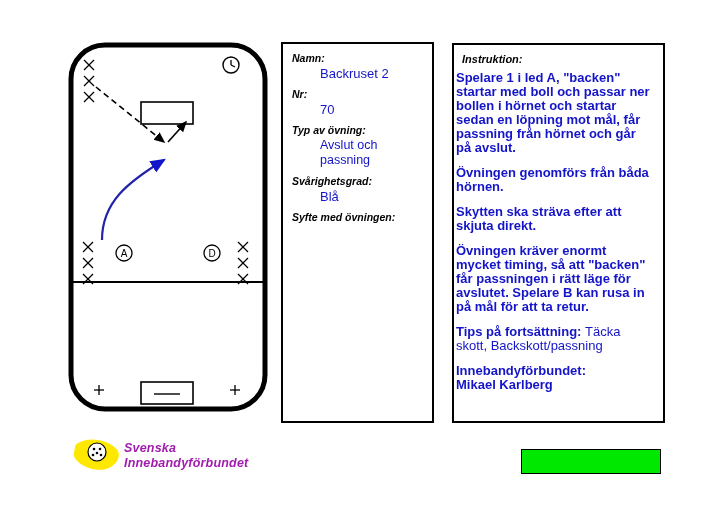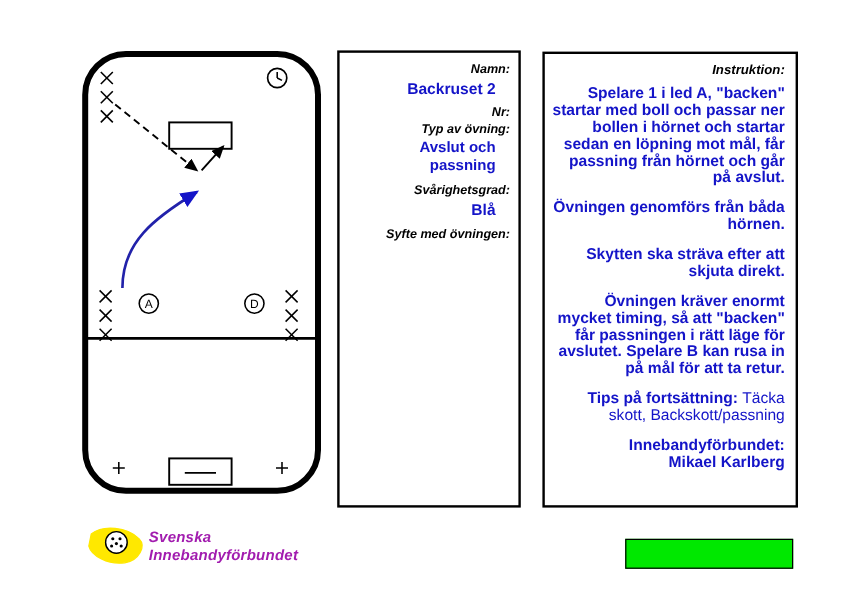--- a/index.html
+++ b/index.html
@@ -24,21 +24,20 @@
     height: 370px;
   }
   #rink-svg { display: block; }
 
   
   .card {
     position: absolute;
     background: #ffffff;
     border: 2px solid #000000;
     box-sizing: border-box;
-    text-align: right;
   }
   #info-card {
     left: 281px;
     top: 42px;
     width: 153px;
     height: 381px;
     padding: 8px 7px 6px 9px;
   }
   #instr-card {
     left: 452px;
@@ -51,21 +50,21 @@
   .lbl {
     font-size: 10.5px;
     font-weight: bold;
     font-style: italic;
     color: #000000;
     margin: 0 0 1px 0;
     line-height: 13px;
   }
   .val {
     font-size: 13px;
-    font-weight: bold;
+    font-weight: normal;
     color: #1414c8;
     margin: 0 12px 7px 0;
     line-height: 15px;
     padding-left: 28px;
   }
   .val.small { font-size: 12.5px; }
   .val.big {
     font-size: 15px;
     line-height: 19px;
     margin-bottom: 0;
@@ -199,20 +198,21 @@
 
     <path d="M34,198 C34,160 60,140 96,118" stroke="#2222aa" stroke-width="2.2" fill="none" marker-end="url(#arrowBlue)"></path>
   </svg>
 </div>
 
 <div id="info-card" class="card">
   <div class="lbl">Namn:</div>
   <div class="val">Backruset 2</div>
 
   <div class="lbl">Nr:</div>
+  <div class="val">70</div>
 
   <div class="lbl">Typ av övning:</div>
   <div class="val small">Avslut och passning</div>
 
   <div class="lbl">Svårighetsgrad:</div>
   <div class="val">Blå</div>
 
   <div class="lbl">Syfte med övningen:</div>
 </div>
 

